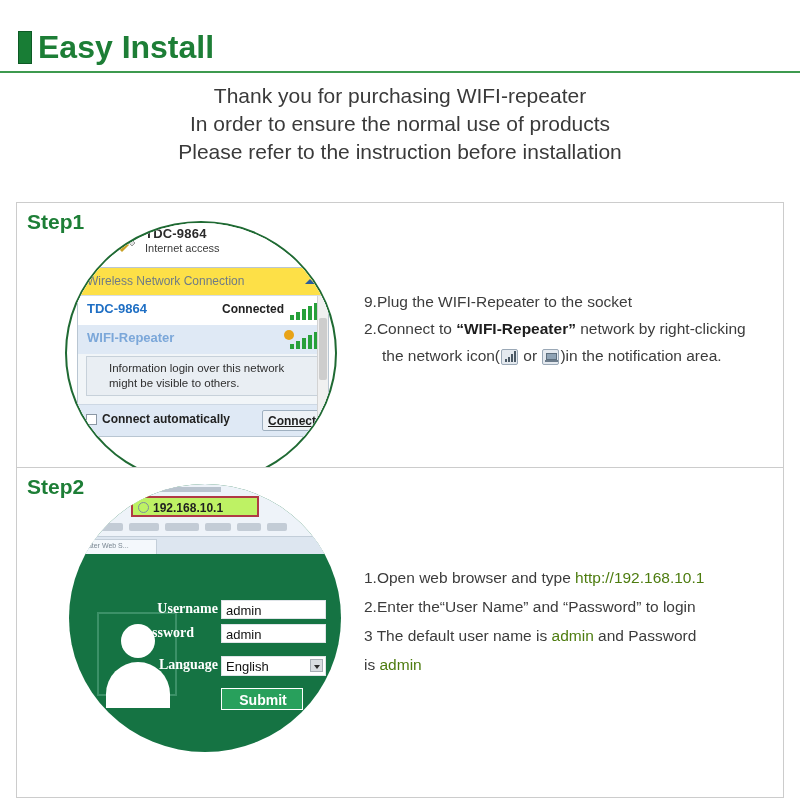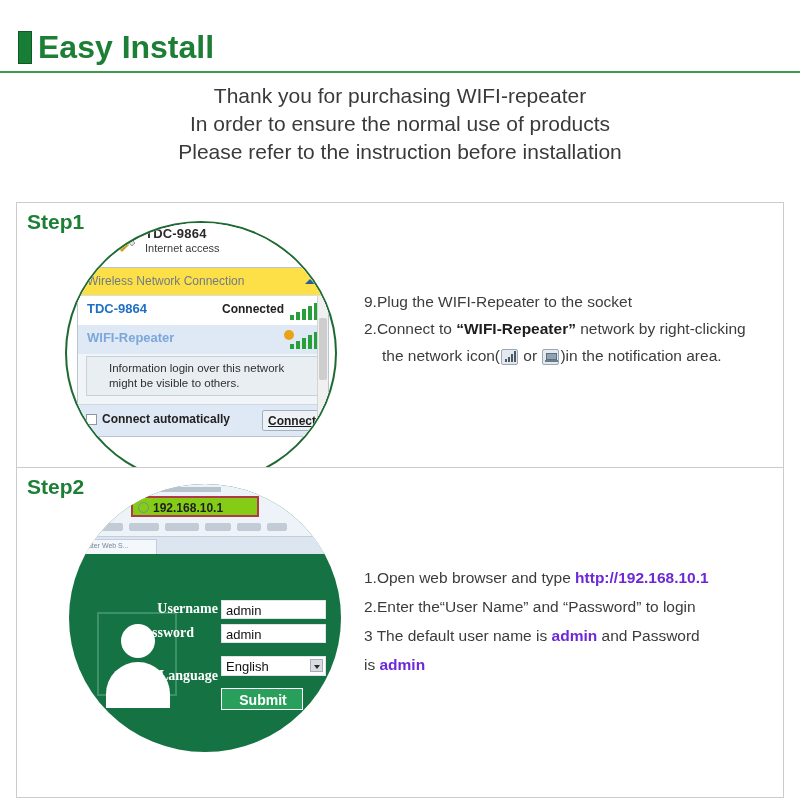--- a/index.html
+++ b/index.html
@@ -202,21 +202,21 @@
   .br-strip {
     position:absolute; left:0; top:0; width:272px; height:70px;
     background:#eef3f9;
   }
   .br-tinytext {
     position:absolute; left:92px; top:3px; width:60px; height:5px;
     background:#b9c3ce;
   }
   .br-urlbox {
     position:absolute; left:62px; top:12px; width:128px; height:21px;
-    background:#84cc16; border:2px solid #b03a45;
+    background:#bef264; border:2px solid #b03a45;
   }
   .br-urlbox span {
     position:absolute; left:20px; top:3px;
     font-size:12px; font-weight:bold; color:#1f1f1f; white-space:nowrap;
   }
   .br-globe {
     position:absolute; left:5px; top:4px; width:11px; height:11px;
     border:1px solid #7d8d9c; border-radius:50%;
   }
   .br-star {
@@ -286,21 +286,21 @@
   .submit-btn span {
     position:absolute; left:0; top:3px; width:82px; text-align:center;
     font-size:14px; font-weight:bold; color:#ffffff;
   }
 
   
   .s2-text { position:absolute; left:347px; top:95px; width:415px; }
   .s2-text .ln {
     font-size:15.5px; line-height:29px; color:#3c3c3c; white-space:nowrap;
   }
-  .s2-text .gr { color:#6d28d9; font-weight:bold; }
+  .s2-text .gr { color:#4d7c0f; font-weight:normal; }
 </style>
 </head>
 <body>
 
 <div class="header">
   <div class="hdr-mark"></div>
   <div class="hdr-title">Easy Install</div>
   <div class="hdr-rule"></div>
 </div>
 
@@ -426,21 +426,21 @@
     </div>
 
     <div class="form-row" style="left:152px; top:140px; width:81px;text-decoration:underline;">
       <div class="form-lbl" style="right:108px;">Password</div>
       <div class="form-field" style="width:105px;height:19px;">
         <span>admin</span>
       </div>
     </div>
 
     <div class="form-row" style="left:152px; top:172px; width:105px;">
-      <div class="form-lbl" style="right:108px;margin-top:11px;">Language</div>
+      <div class="form-lbl" style="right:108px;">Language</div>
       <div class="form-field" style="width:105px;height:20px;">
         <span>English</span>
         <div class="sel-arrow"></div>
       </div>
     </div>
 
     <div class="submit-btn">
       <span>Submit</span>
     </div>
   </div>

